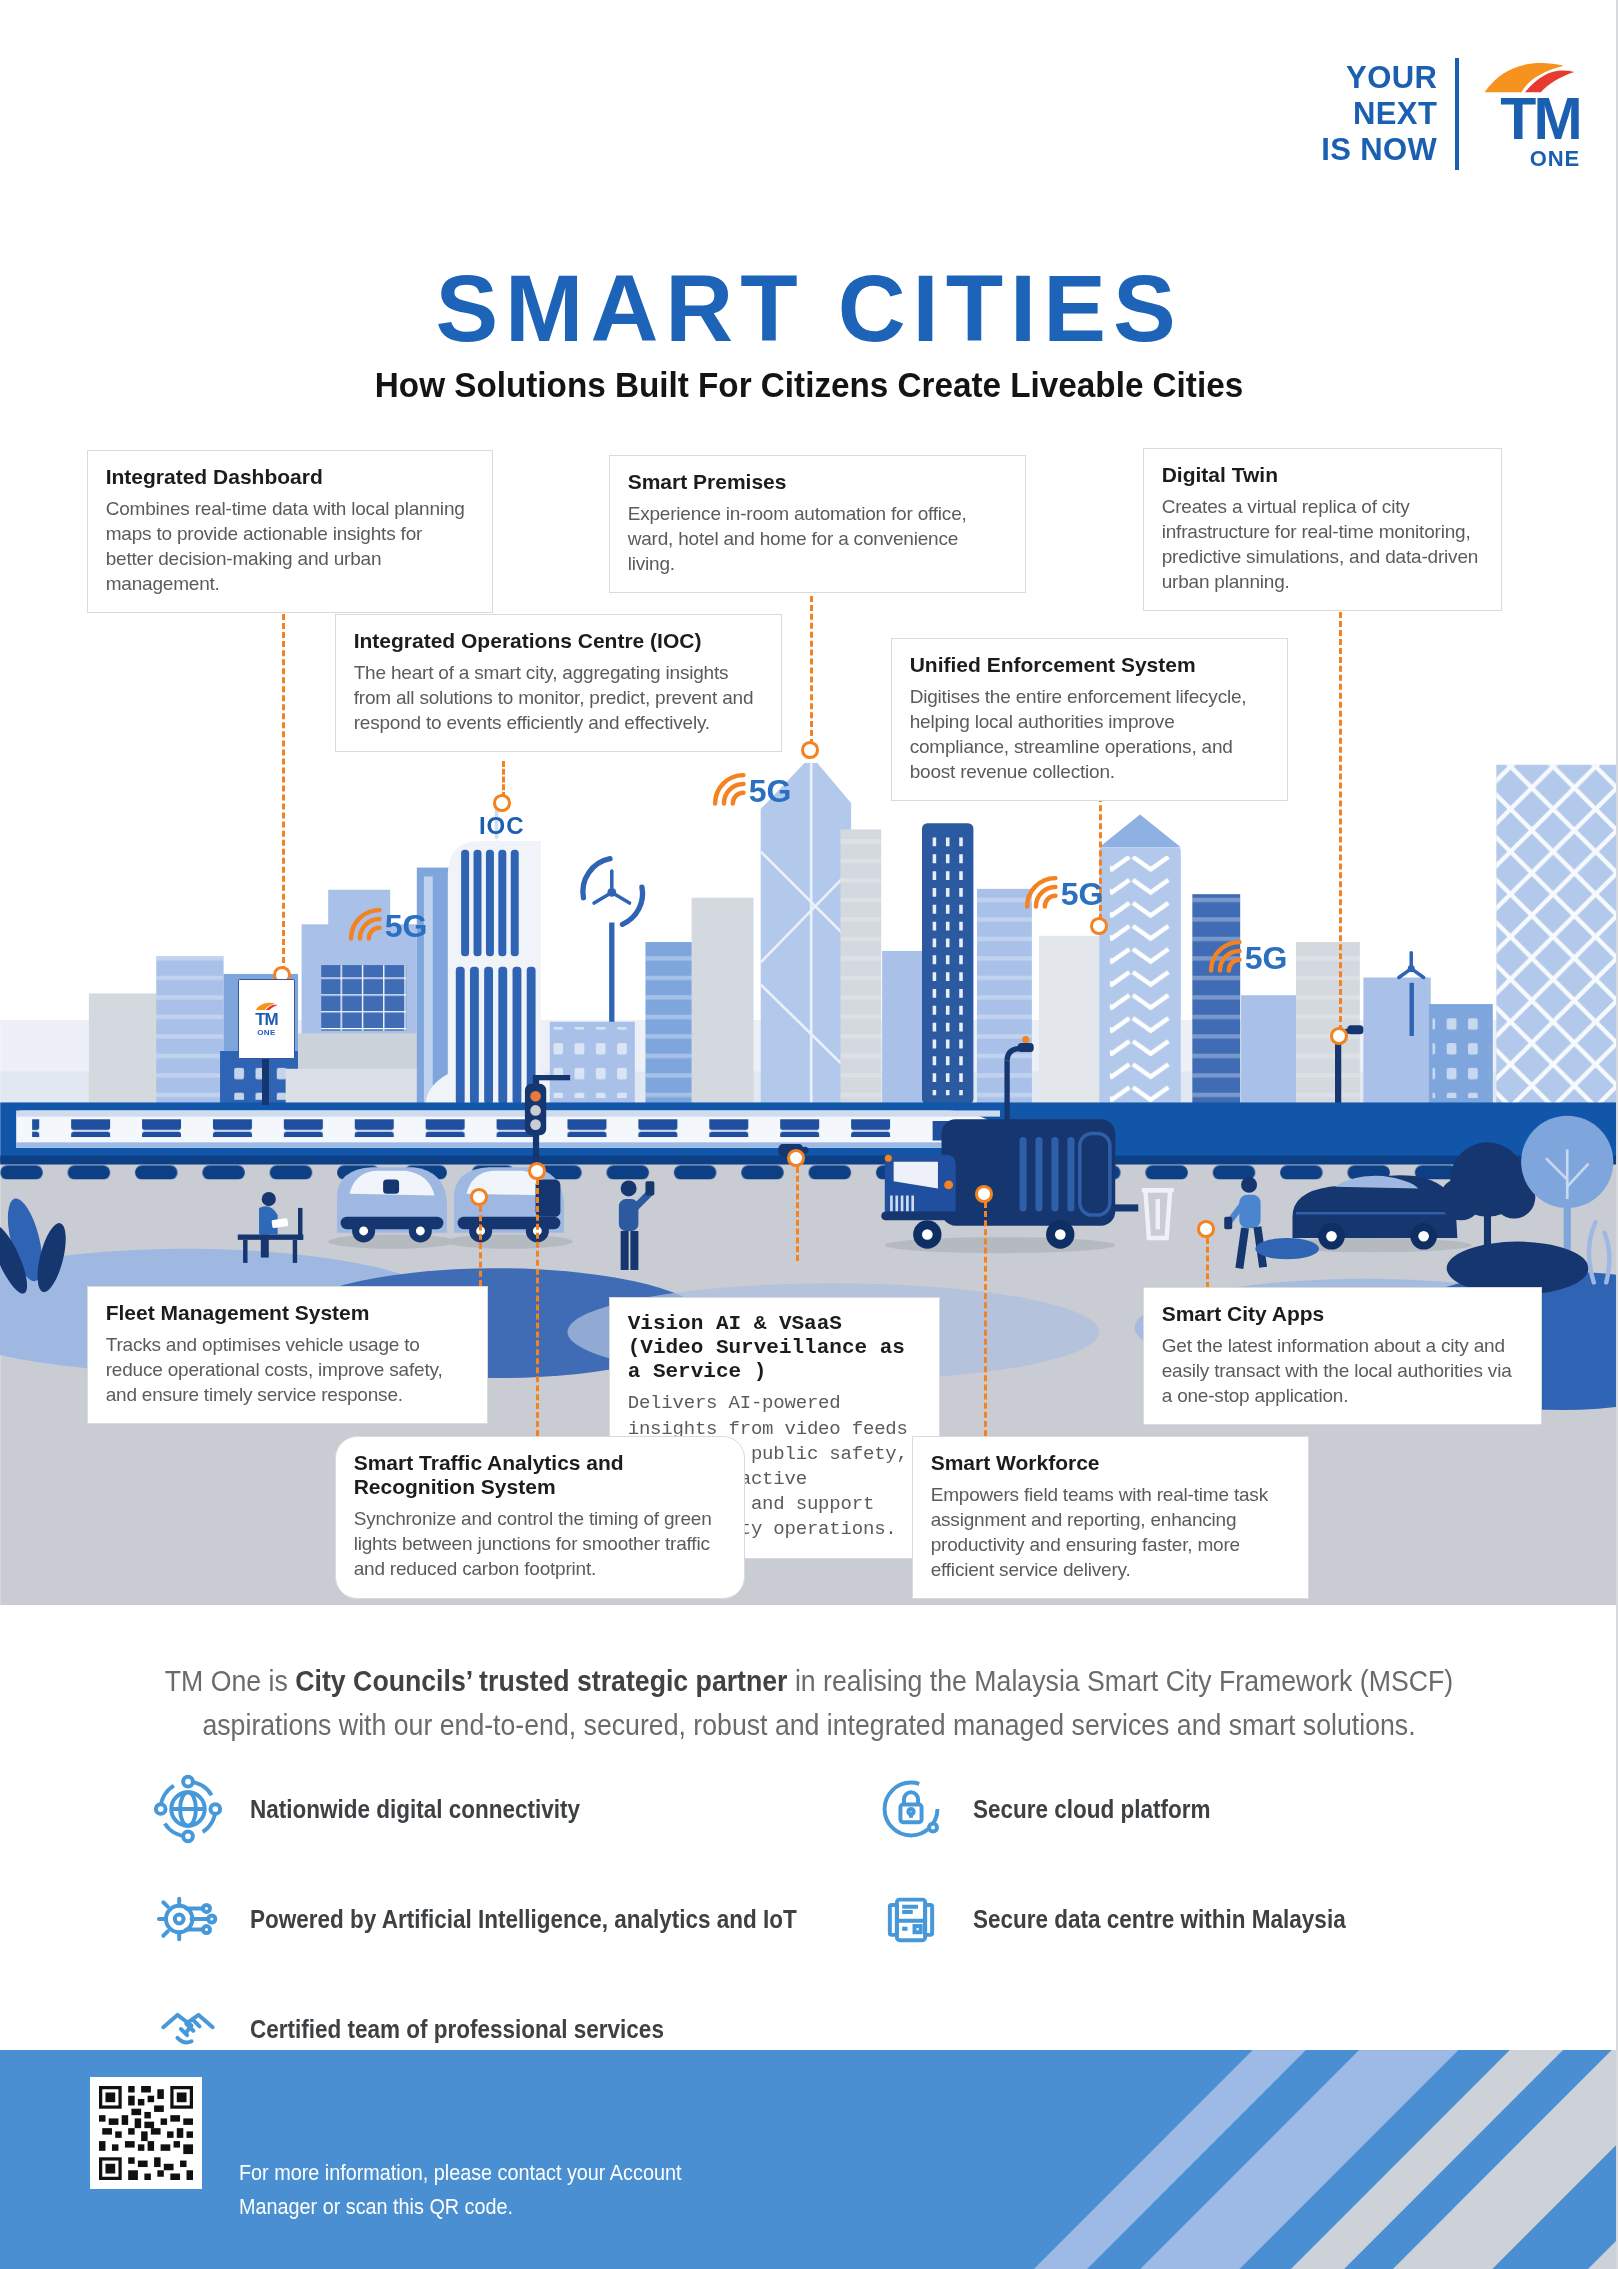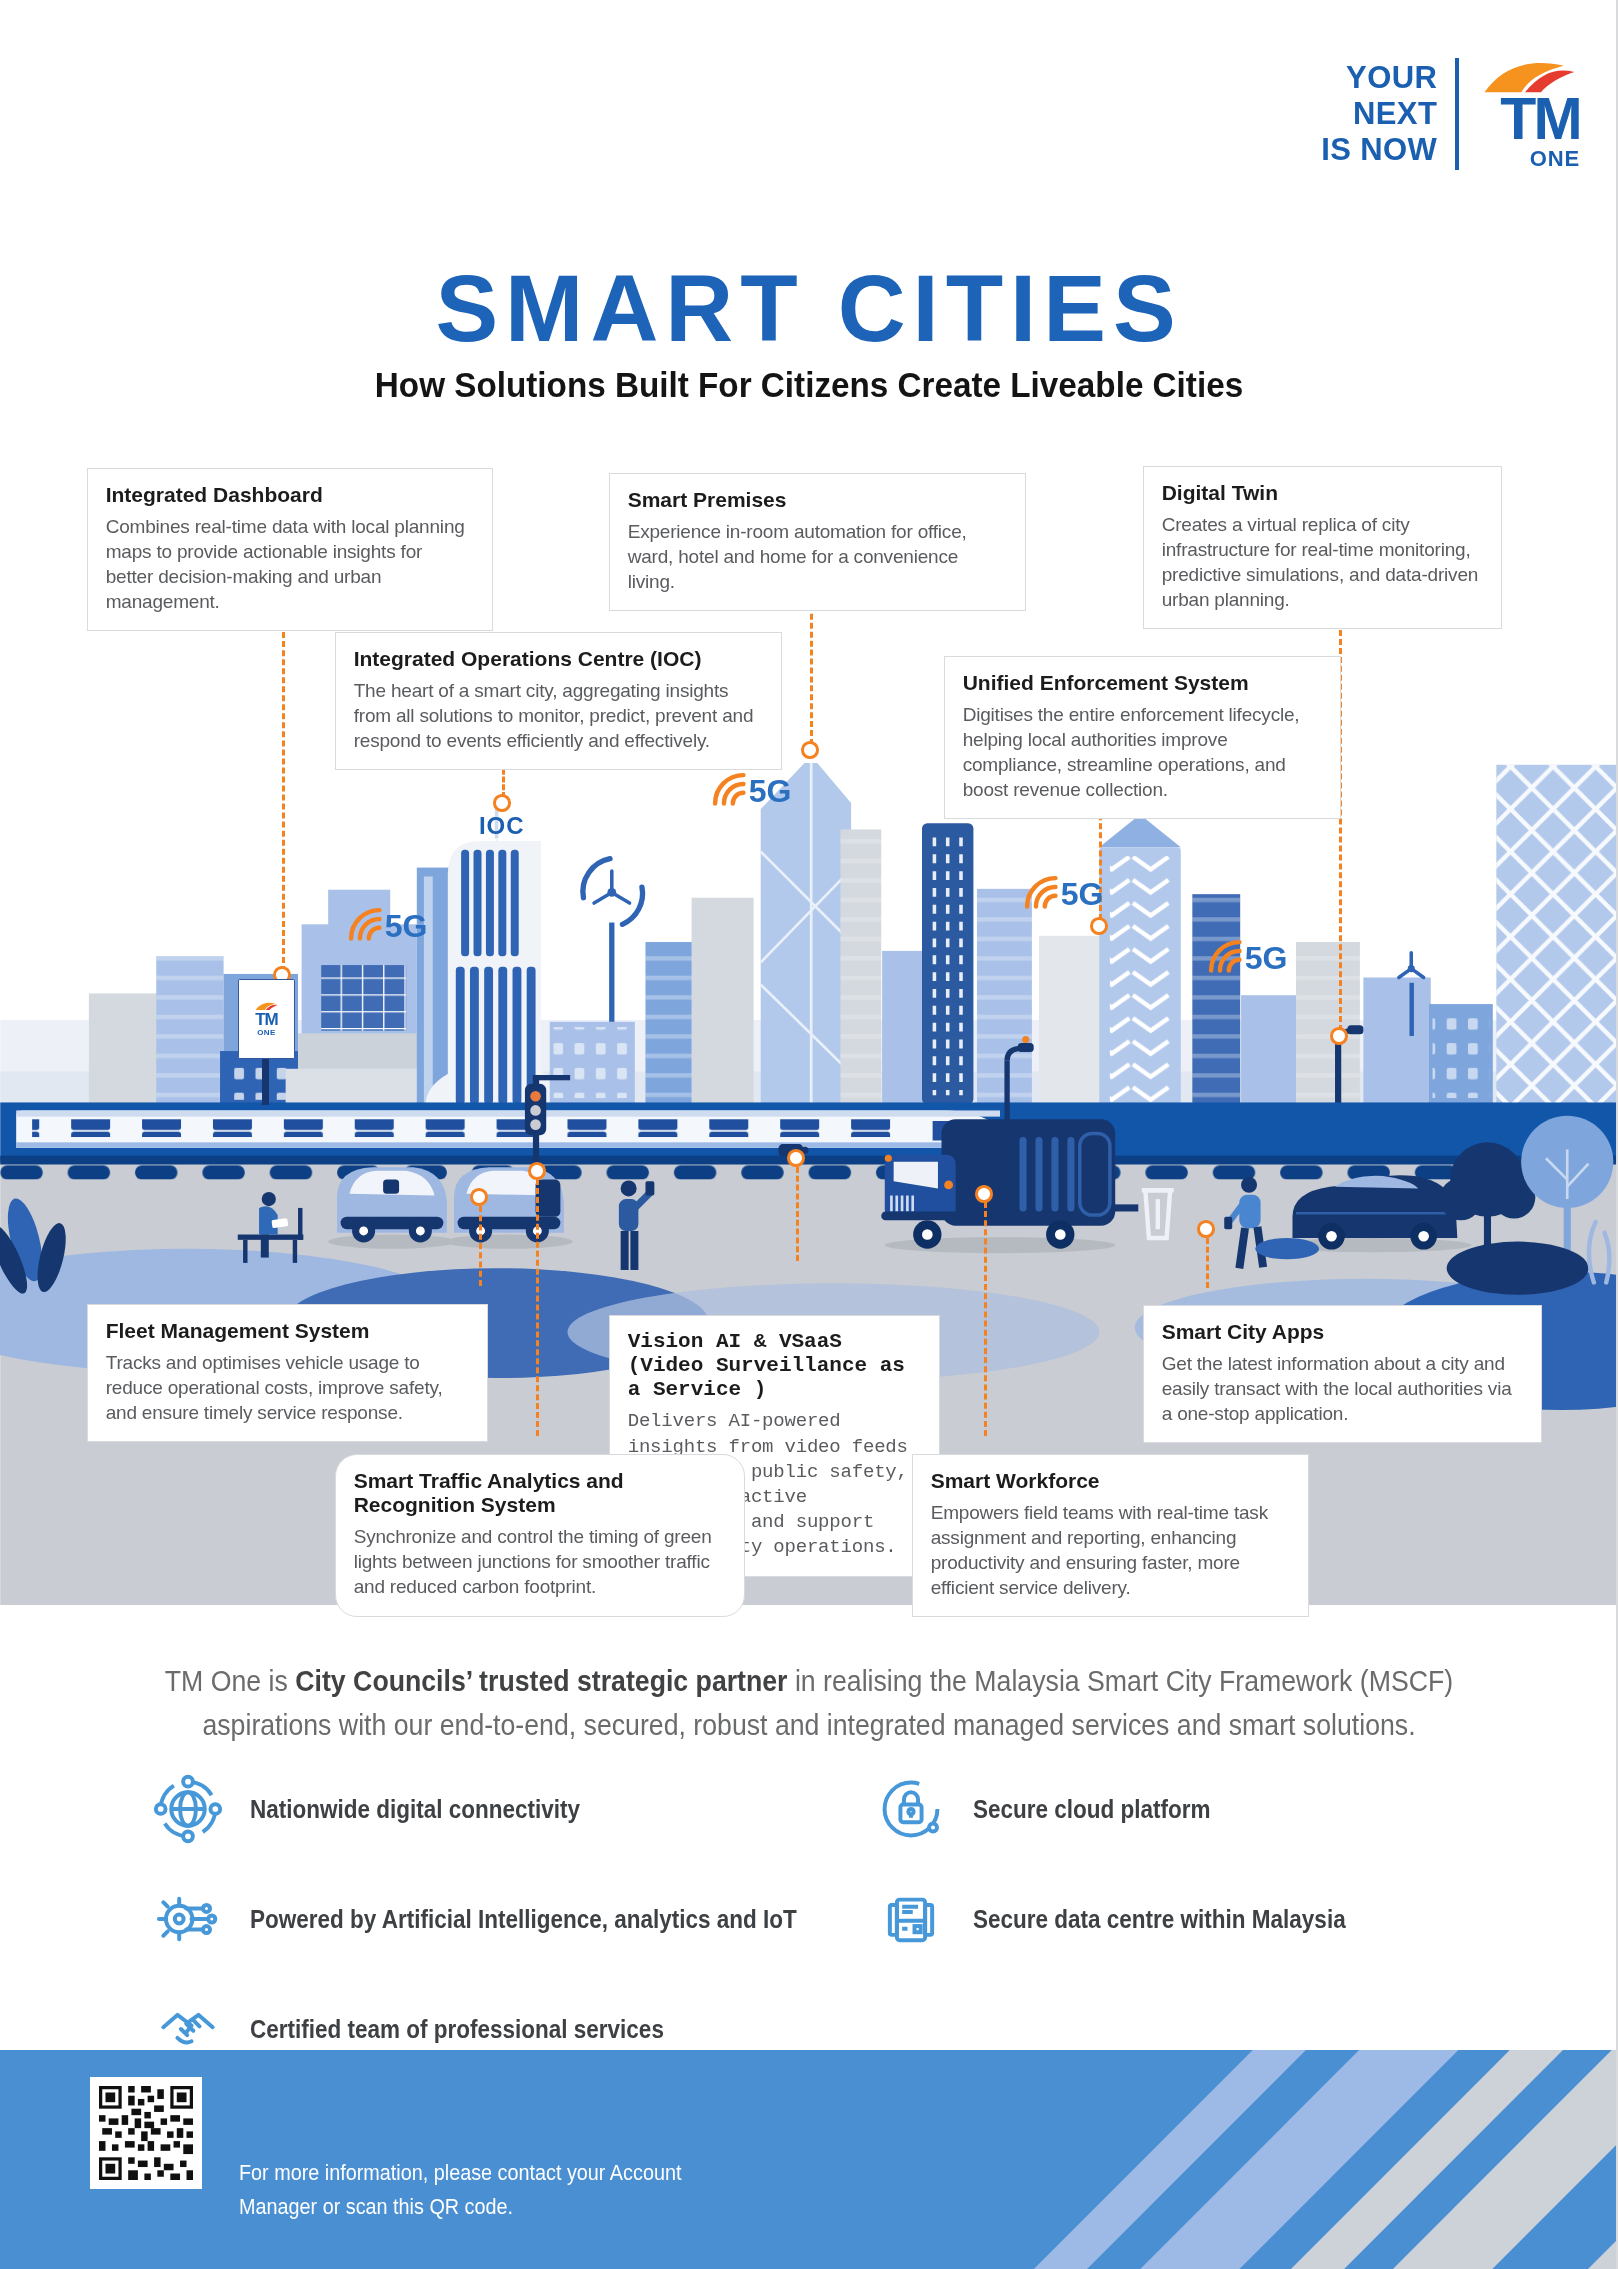--- a/index.html
+++ b/index.html
@@ -31,21 +31,21 @@
   .tm-block{display:flex;flex-direction:column;align-items:flex-end;}
   .tm-word{color:var(--brand-blue);font-weight:800;font-size:59px;line-height:.85;letter-spacing:-2.7px;}
   .one-word{color:var(--brand-blue);font-weight:800;font-size:22px;letter-spacing:0.9px;margin-top:1.8px;}
   
   .page-title{top:255px;left:0;width:100%;text-align:center;color:var(--title-blue);
     font-size:94px;font-weight:800;letter-spacing:7px;z-index:5;}
   .page-subtitle{top:365px;left:0;width:100%;text-align:center;color:#141414;
     font-size:35px;font-weight:700;transform:scaleX(.95);z-index:5;}
   
   .callout{position:absolute;background:#fff;border:1.8px solid #d8dadd;box-sizing:border-box;
-    padding:14px 17.7px 16px;z-index:3;margin-top:18px;}
+    padding:14px 17.7px 16px;z-index:3;}
   .callout h3{margin:0 0 7px;font-size:21px;line-height:1.15;font-weight:700;color:#1c1c1c;}
   .callout p{margin:0;font-size:19px;line-height:1.32;letter-spacing:-0.2px;color:var(--body-gray);}
   
   .vdash{position:absolute;width:0;border-left:3.5px dashed var(--orange);z-index:2;}
   .node{position:absolute;width:11.5px;height:11.5px;border:3.5px solid var(--orange);border-radius:50%;
     background:#fff;z-index:2;}
   
   .label-5g{position:absolute;display:flex;align-items:flex-end;gap:1.8px;z-index:2;}
   .label-5g .txt{color:#2a6fc0;font-weight:800;font-size:32px;line-height:1;}
   .ioc-label{position:absolute;color:var(--brand-blue);font-weight:800;font-size:24px;letter-spacing:0.9px;z-index:2;}
@@ -486,21 +486,21 @@
   <p>Experience in-room automation for office, ward, hotel and home for a convenience living.</p>
 </div>
 <div class="callout" style="left:1143px;top:448px;width:359px;">
   <h3>Digital Twin</h3>
   <p>Creates a virtual replica of city infrastructure for real-time monitoring, predictive simulations, and data-driven urban planning.</p>
 </div>
 <div class="callout" style="left:335px;top:614px;width:447px;">
   <h3>Integrated Operations Centre (IOC)</h3>
   <p>The heart of a smart city, aggregating insights from all solutions to monitor, predict, prevent and respond to events efficiently and effectively.</p>
 </div>
-<div class="callout" style="left:944px;top:638px;width:397px;">
+<div class="callout" style="left:891px;top:638px;width:397px;">
   <h3>Unified Enforcement System</h3>
   <p>Digitises the entire enforcement lifecycle, helping local authorities improve compliance, streamline operations, and boost revenue collection.</p>
 </div>
 <div class="callout" style="left:87px;top:1286px;width:401px;">
   <h3>Fleet Management System</h3>
   <p>Tracks and optimises vehicle usage to reduce operational costs, improve safety, and ensure timely service response.</p>
 </div>
 <div class="callout" style="left:609px;top:1297px;width:331px;font-family:Liberation Mono, monospace;">
   <h3>Vision AI &amp; VSaaS (Video Surveillance as a Service )</h3>
   <p>Delivers AI-powered insights from video feeds to enhance public safety, enable proactive responses, and support smarter city operations.</p>

